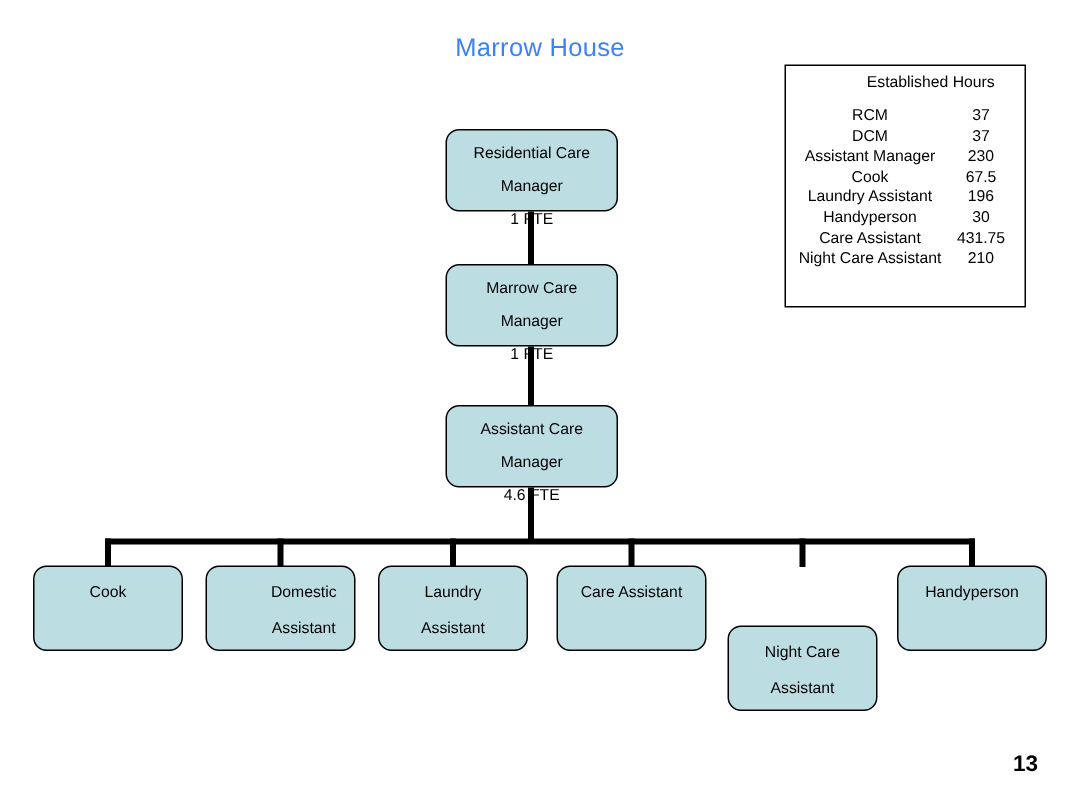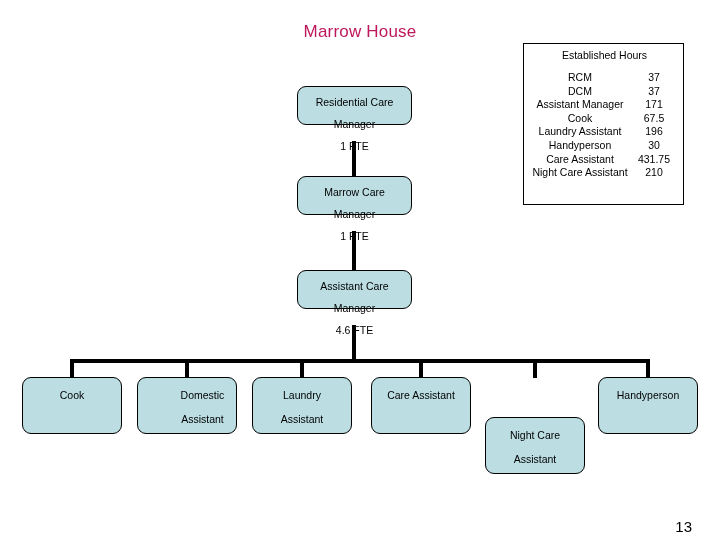--- a/index.html
+++ b/index.html
@@ -22,37 +22,37 @@
 
   
   .slide-title {
     position: absolute;
     left: 0;
     top: 22px;
     width: 720px;
     text-align: center;
     font-size: 17px;
     letter-spacing: 0.2px;
-    color: #be185d;
+    color: #3b82f6;
   }
 
   
   .legend-box {
     position: absolute;
     left: 523px;
     top: 43px;
     width: 161px;
     height: 162px;
     background: #ffffff;
     border: 1px solid #000000;
     box-sizing: border-box;
   }
   .legend-title {
     position: absolute;
-    left: 0;
+    left: 16px;
     top: 5px;
     width: 161px;
     text-align: center;
     font-size: 10.5px;
   }
   .legend-table {
     position: absolute;
     left: 8px;
     top: 27px;
     width: 148px;
@@ -80,21 +80,21 @@
     display: block;
     text-align: center;
     font-size: 10.5px;
     line-height: 14px;
     color: #000;
   }
   
   .node.chain {
     left: 297px;
     width: 115px;
-    height: 39px;
+    height: 55px;
   }
   .node.chain .node-text {
     padding-top: 8px;
   }
   #node-rcm  { top: 86px; }
   #node-dcm  { top: 176px; }
   #node-acm  { top: 270px; }
 
   
   .node.leaf {
@@ -134,23 +134,24 @@
   #d-1 { left: 185px; }
   #d-2 { left: 300px; }
   #d-3 { left: 419px; }
   #d-4 { left: 533px; }
   #d-5 { left: 646px; }
 
   
   .page-number {
     position: absolute;
     right: 28px;
-    bottom: 5px;
+    bottom: 22px;
     font-size: 15px;
     color: #000;
+    font-weight: bold;
   }
 </style>
 </head>
 <body>
 
 <div id="slide">
 
   <div class="slide-title">Marrow House</div>
 
   <div class="legend-box">
@@ -160,21 +161,21 @@
         <tr>
           <td class="lbl">RCM</td>
           <td class="val">37</td>
         </tr>
         <tr>
           <td class="lbl">DCM</td>
           <td class="val">37</td>
         </tr>
         <tr>
           <td class="lbl">Assistant Manager</td>
-          <td class="val">171</td>
+          <td class="val">230</td>
         </tr>
         <tr>
           <td class="lbl">Cook</td>
           <td class="val">67.5</td>
         </tr>
         <tr>
           <td class="lbl">Laundry Assistant</td>
           <td class="val">196</td>
         </tr>
         <tr>

